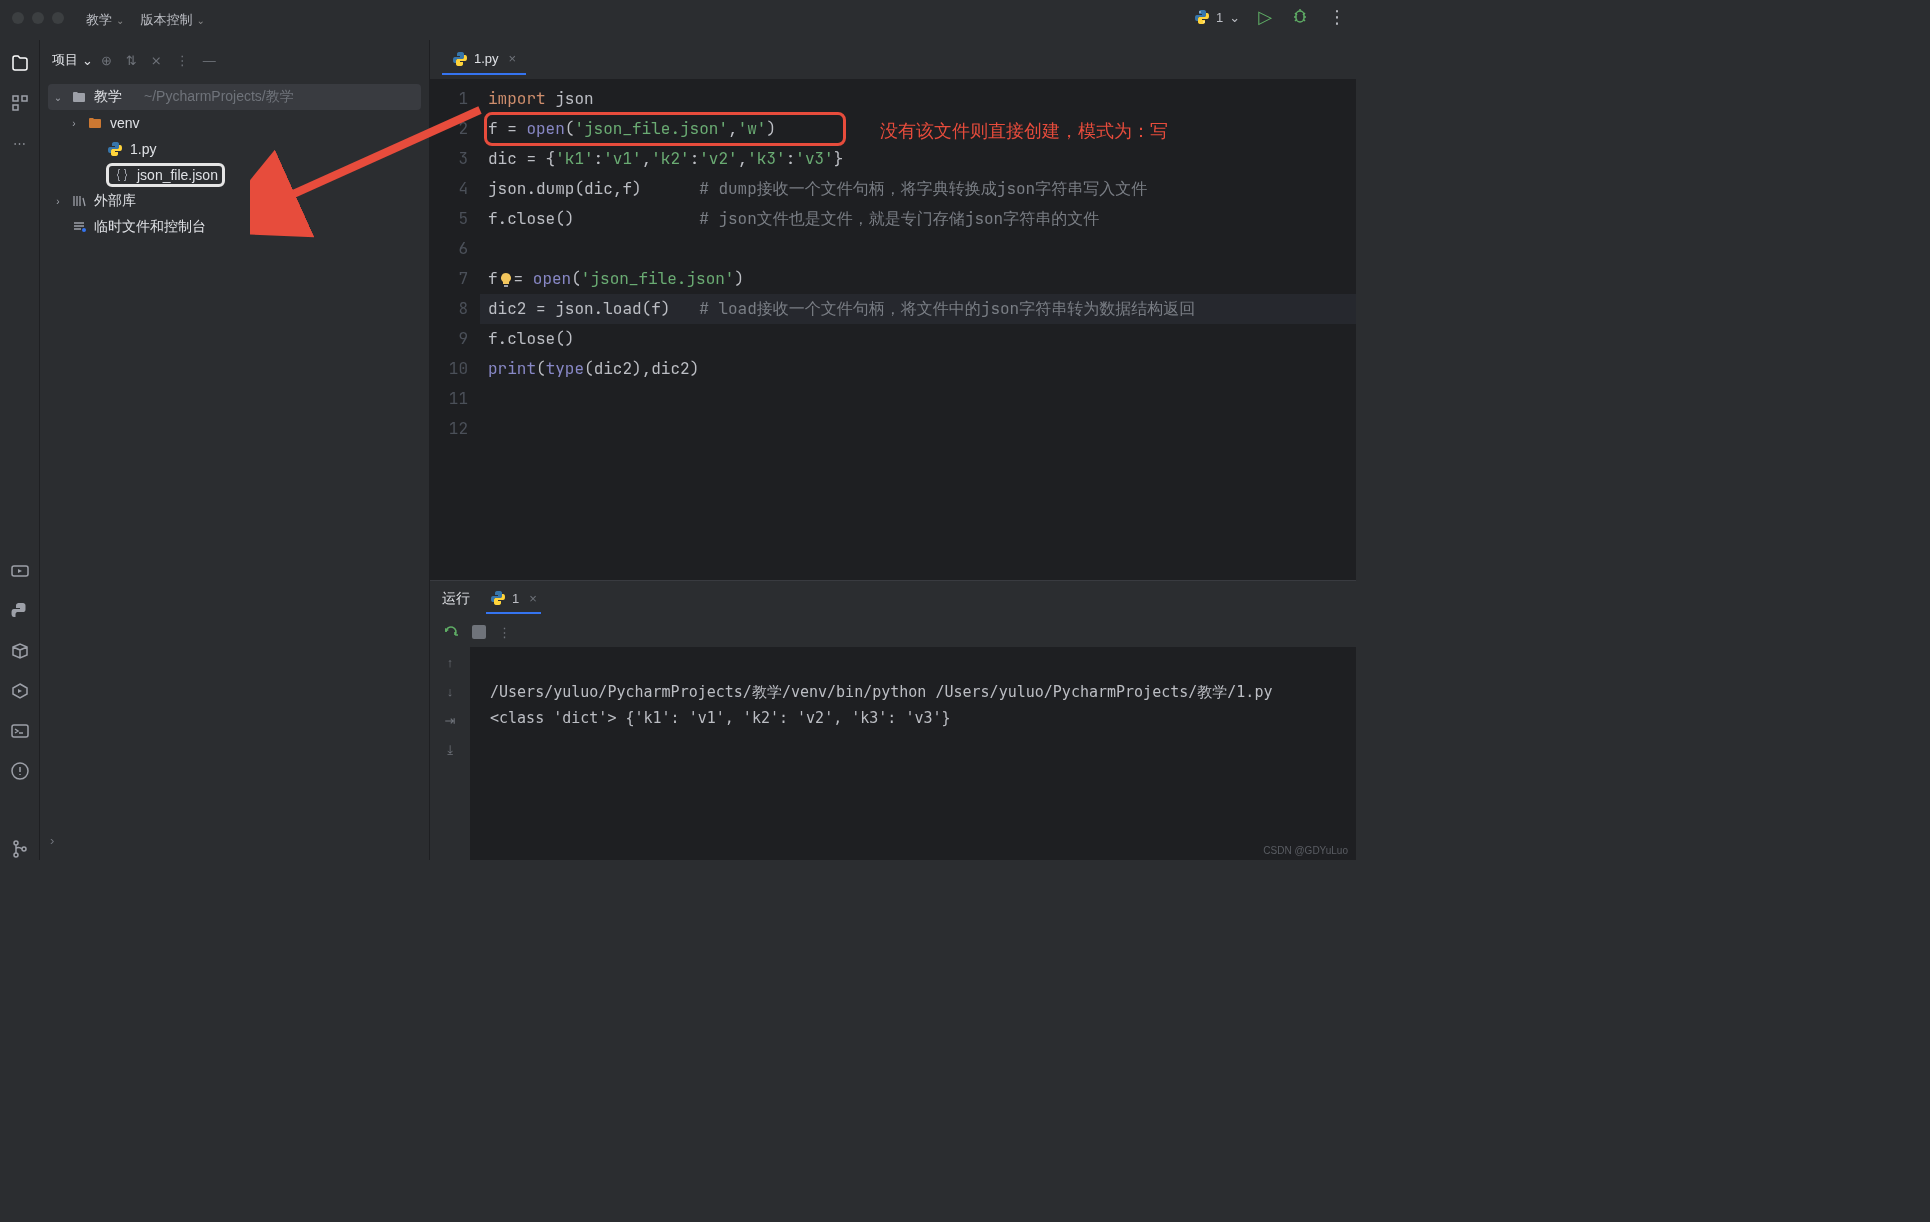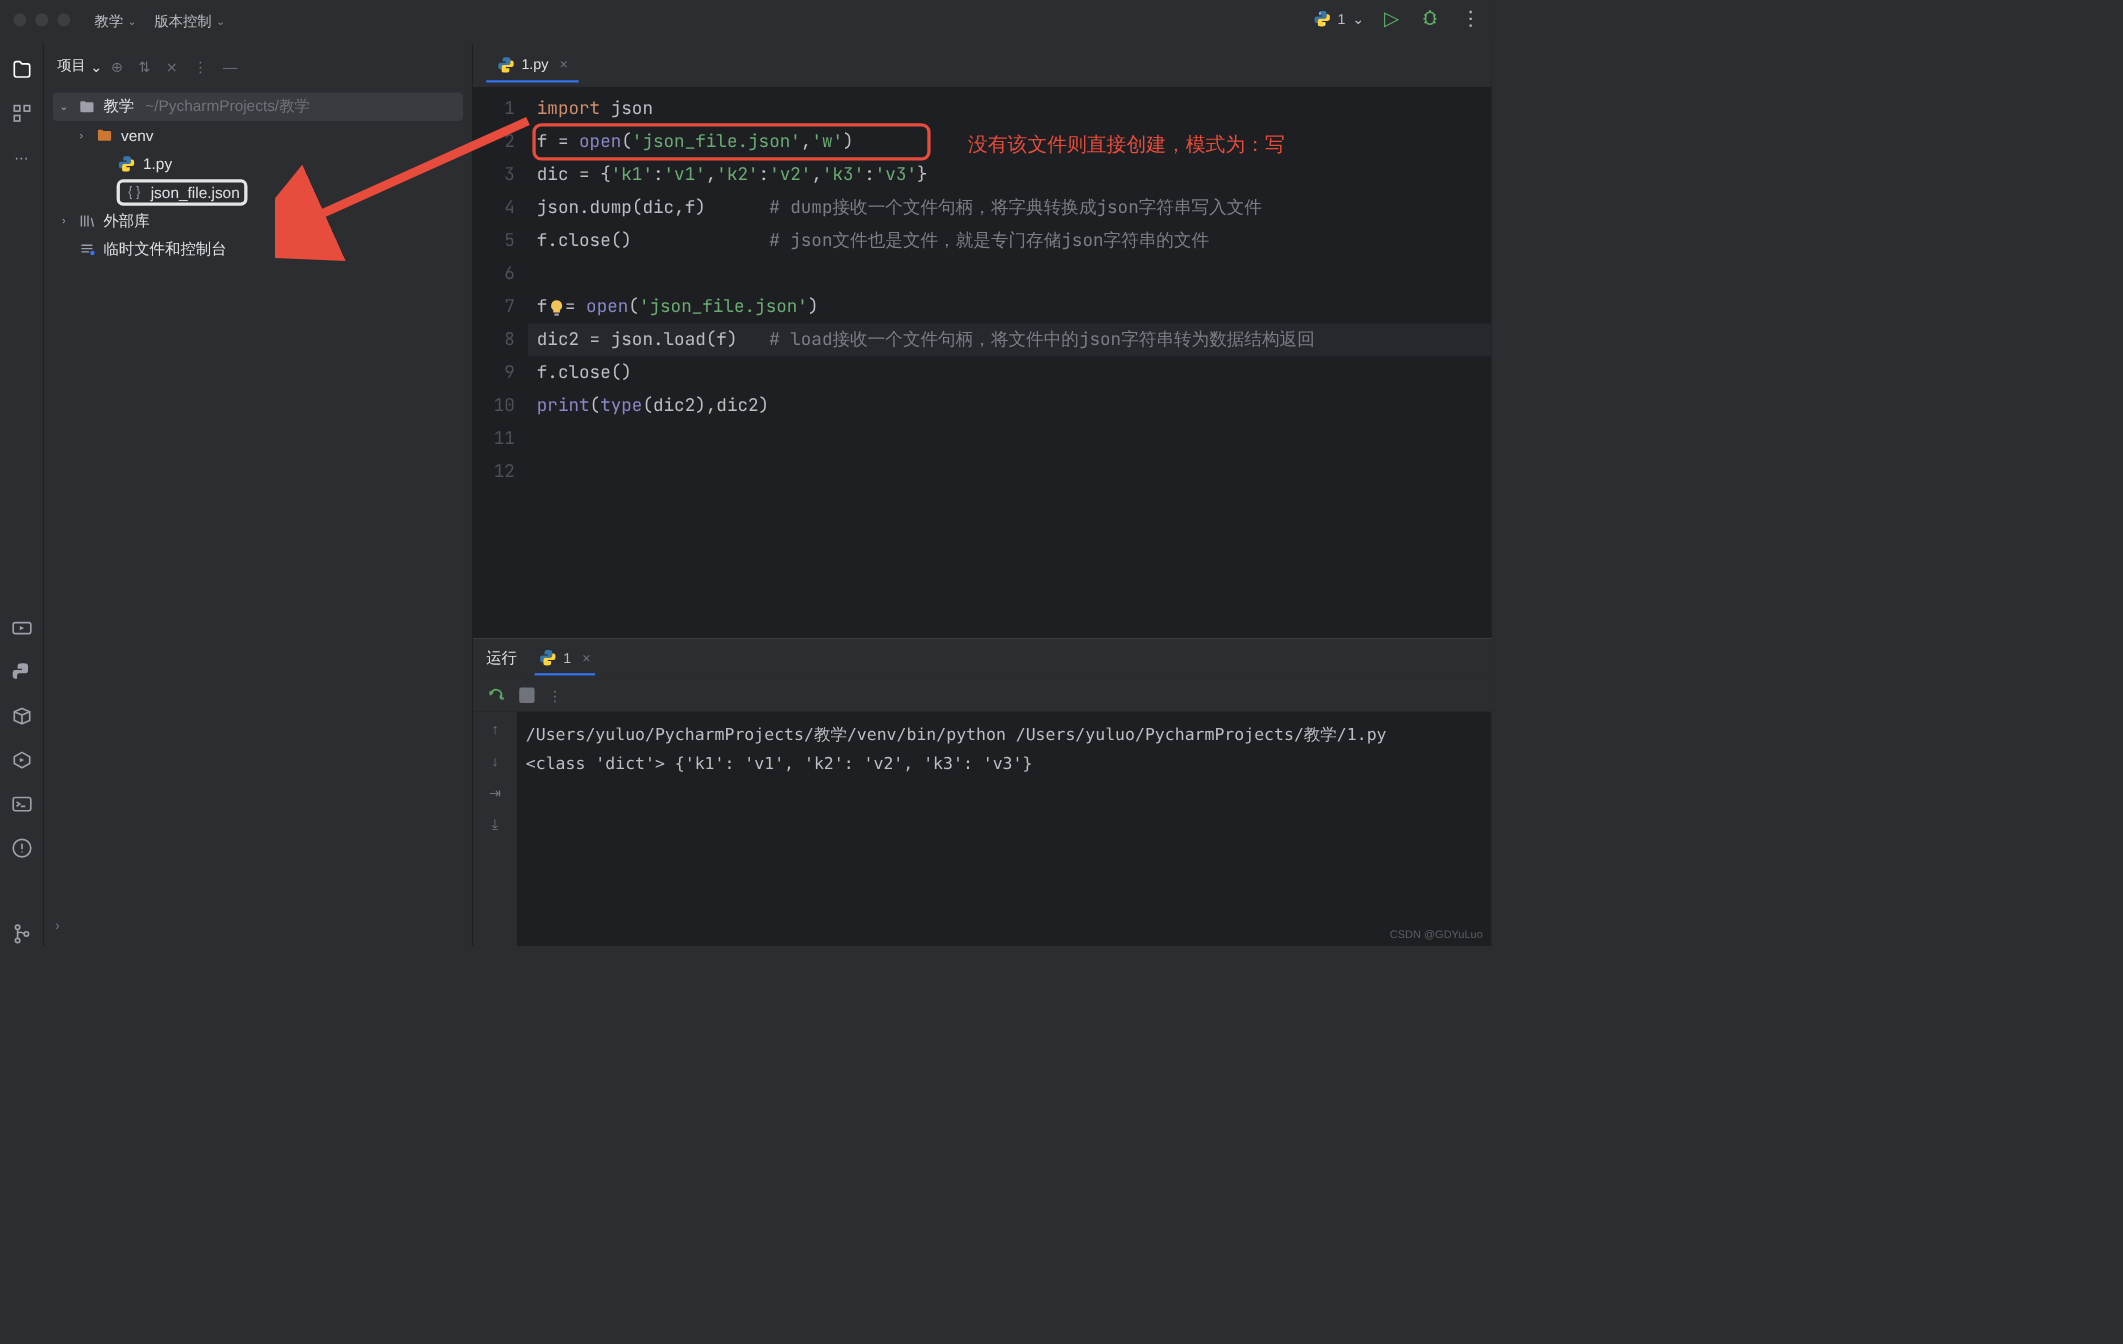--- a/index.html
+++ b/index.html
@@ -36,21 +36,21 @@
 .panel-title { font-weight: 500; color: #dfe1e5; display: flex; align-items: center; gap: 4px; }
 .panel-tools { display: flex; gap: 14px; color: #6f737a; }
 .panel-tools span { cursor: pointer; }
 
 .tree { padding: 4px 8px; font-size: 14px; }
 .tree-row { display: flex; align-items: center; height: 26px; padding: 0 4px; gap: 6px; cursor: pointer; border-radius: 4px; }
 .tree-row.selected { background: #393b40; }
 .tree-chev { width: 12px; color: #9da0a8; font-size: 10px; text-align: center; }
 .tree-icon { width: 18px; height: 18px; display: flex; align-items: center; justify-content: center; }
 .tree-label { color: #dfe1e5; }
-.tree-path { color: #6f737a; margin-left: 4px; }
+.tree-path { color: #6f737a; margin-left: 16px; }
 .indent-1 { padding-left: 20px; }
 .indent-2 { padding-left: 40px; }
 .highlighted-box { border: 3px solid #e5e5e5; border-radius: 6px; padding: 0 4px; }
 
 .editor-area { flex: 1; display: flex; flex-direction: column; background: #1e1f22; position: relative; }
 .tab-bar { height: 40px; display: flex; align-items: center; padding-left: 12px; background: #2b2d30; border-bottom: 1px solid #1e1f22; gap: 8px; }
 .tab { display: flex; align-items: center; gap: 6px; padding: 6px 10px; color: #dfe1e5; border-bottom: 2px solid #3574f0; }
 .tab-close { color: #6f737a; margin-left: 4px; cursor: pointer; }
 
 .code-area { display: flex; flex: 1; font-family: "JetBrains Mono", Menlo, Consolas, monospace; font-size: 16px; line-height: 30px; padding-top: 4px; background: #1e1f22; position: relative; }
@@ -70,21 +70,21 @@
 .arrow-svg { position: absolute; pointer-events: none; }
 
 .bulb { display: inline-block; width: 16px; height: 16px; vertical-align: middle; }
 
 .run-panel { height: 280px; border-top: 1px solid #393b40; background: #2b2d30; display: flex; flex-direction: column; }
 .run-tabs { height: 36px; display: flex; align-items: center; padding: 0 12px; gap: 16px; }
 .run-tab-label { color: #dfe1e5; font-size: 14px; }
 .run-tab-active { display: flex; align-items: center; gap: 6px; border-bottom: 2px solid #3574f0; padding: 6px 4px; }
 .run-body { flex: 1; display: flex; background: #1e1f22; }
 .run-toolbar { width: 40px; display: flex; flex-direction: column; align-items: center; padding-top: 8px; gap: 14px; color: #6f737a; background: #2b2d30; }
-.run-output { flex: 1; padding: 8px 8px; font-family: Menlo, Consolas, monospace; font-size: 15px; line-height: 26px; color: #bcbec4; }
+.run-output { flex: 1; padding: 8px 20px; font-family: Menlo, Consolas, monospace; font-size: 15px; line-height: 26px; color: #bcbec4; margin-top: 24px; }
 .run-output div { white-space: pre; }
 .run-top-controls { display: flex; align-items: center; gap: 12px; padding: 6px 12px; background: #2b2d30; }
 .stop-btn { width: 14px; height: 14px; background: #6f737a; border-radius: 2px; }
 
 .watermark { position: absolute; bottom: 4px; right: 8px; color: #5a5d63; font-size: 10px; }
 
 svg { display: block; }
 </style>
 </head>
 <body>

